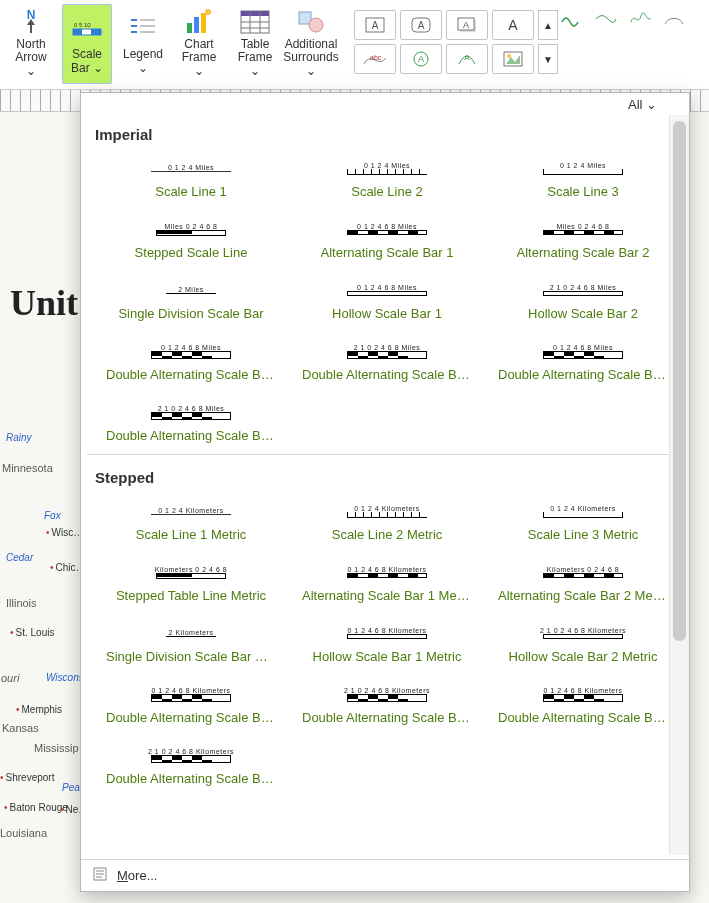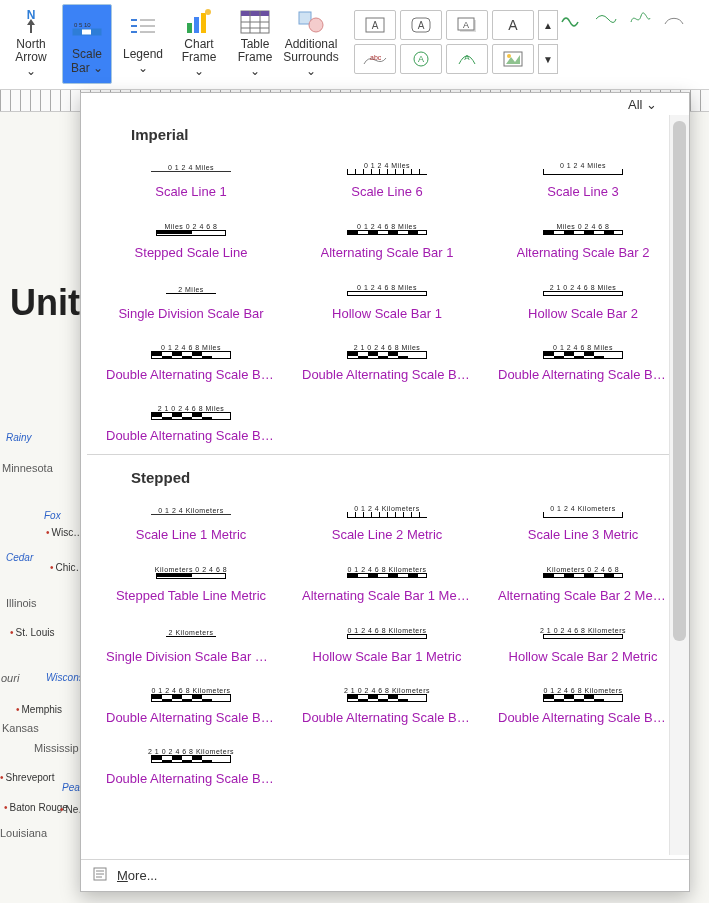--- a/index.html
+++ b/index.html
@@ -31,21 +31,21 @@
     padding: 4px 6px;
     text-align: center;
     font-size: 12px;
     cursor: pointer;
     border: 1px solid transparent;
     border-radius: 2px;
     min-width: 50px;
     height: 80px;
   }
   .ribbon-btn.active {
-    background: #3b82f6;
+    background: #bef264;
     border-color: #a7c7df;
   }
   .ribbon-btn .icon-box {
     width: 34px;
     height: 34px;
     display: flex;
     align-items: center;
     justify-content: center;
     margin-bottom: 2px;
   }
@@ -88,21 +88,21 @@
 
   .map-area {
     position: absolute;
     left: 0; top: 112px; bottom: 0; width: 100%;
     background: #f7f7f3;
     overflow: hidden;
     z-index: 1;
   }
   .map-title {
     position:absolute; left:10px; top:170px;
-    font-size: 36px; font-weight: 700; color:#222;
+    font-size: 36px; font-weight: 700; color:#222;font-family:Liberation Serif, serif;
   }
   .state-layer { position:absolute; left:0; top:260px; right:0; bottom:0; }
   .state {
     position:absolute; font-size:11px; color:#5a5a5a;
   }
   .river { position:absolute; font-size:10px; color:#2e63c8; font-style:italic; }
   .city { position:absolute; font-size:10px; color:#333; }
   .city::before { content:"•"; color:#c0392b; margin-right:2px; }
 
   .dropdown {
@@ -127,21 +127,21 @@
     overflow-y:auto;
     position:relative;
     padding: 0 10px 6px 14px;
   }
   .dd-scrollbar {
     position:absolute; right:0; top:22px; bottom:36px; width:20px;
     background:#f4f4f4; border-left:1px solid #e3e3e3;
   }
   .dd-thumb { position:absolute; left:3px; right:3px; top:6px; height:520px; background:#cbcbcb; border-radius:6px; }
   .cat-header {
-    font-weight:700; font-size:15px; padding:10px 0 6px;margin-left:36px;
+    font-weight:700; font-size:15px; padding:10px 0 6px;
   }
   .cat-sep { border:0; border-top:1px solid #d5d5d5; margin: 6px -8px 4px; }
   .grid3 {
     display:grid;
     grid-template-columns: repeat(3, 1fr);
     gap: 6px 4px;
   }
   .sb-item {
     display:flex;
     flex-direction:column;
@@ -150,21 +150,21 @@
     cursor:pointer;
     border:1px solid transparent;
     border-radius:2px;
     text-align:center;
   }
   .sb-preview {
     width: 110px; height: 24px;
     display:flex; flex-direction:column; align-items:center; justify-content:center;
     font-size:8px; color:#333;
   }
-  .sb-label { font-size:13px; color:#a21caf; margin-top:4px; max-width: 170px; white-space:nowrap; overflow:hidden; text-overflow:ellipsis; }
+  .sb-label { font-size:13px; color:#4d7c0f; margin-top:4px; max-width: 170px; white-space:nowrap; overflow:hidden; text-overflow:ellipsis; }
   .bar-line { width:80px; border-top:1px solid #333; position:relative; }
   .bar-block { width:80px; height:5px; background:repeating-linear-gradient(to right,#000 0 10px,#fff 10px 20px); border:1px solid #000;}
   .bar-hollow { width:80px; height:5px; border:1px solid #000; background:#fff;}
   .bar-dbl { width:80px; height:8px; background:
      linear-gradient(#000,#000) 0 0/10px 4px no-repeat,
      linear-gradient(#000,#000) 20px 0/10px 4px no-repeat,
      linear-gradient(#000,#000) 40px 0/10px 4px no-repeat,
      linear-gradient(#000,#000) 10px 4px/10px 4px no-repeat,
      linear-gradient(#000,#000) 30px 4px/10px 4px no-repeat,
      linear-gradient(#000,#000) 50px 4px/10px 4px no-repeat;
@@ -379,21 +379,21 @@
             <div style="font-size:7px; letter-spacing:0.5px; color:#222; white-space:nowrap;">0 1 2    4 Miles</div>
             <div class="bar-line"></div>
           </div>
           <div class="sb-label">Scale Line 1</div>
         </div>
         <div class="sb-item">
           <div class="sb-preview">
             <div style="font-size:7px; letter-spacing:0.5px; color:#222; white-space:nowrap;">0 1 2    4 Miles</div>
             <div style="width:80px;height:6px;background:repeating-linear-gradient(to right,#000 0 1px,transparent 1px 8px);border-bottom:1px solid #000;"></div>
           </div>
-          <div class="sb-label">Scale Line 6</div>
+          <div class="sb-label">Scale Line 2</div>
         </div>
         <div class="sb-item">
           <div class="sb-preview">
             <div style="font-size:7px; letter-spacing:0.5px; color:#222; white-space:nowrap;">0 1 2    4 Miles</div>
             <div style="width:80px;height:6px;border:1px solid #000;border-top:none;"></div>
           </div>
           <div class="sb-label">Scale Line 3</div>
         </div>
         <div class="sb-item">
           <div class="sb-preview">

